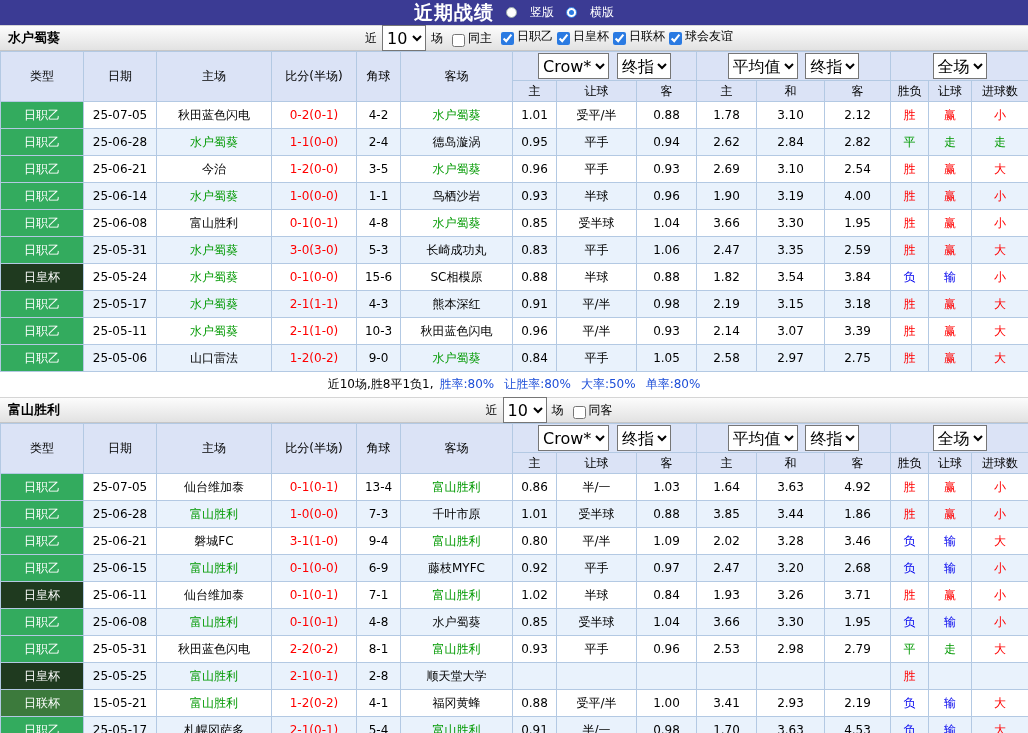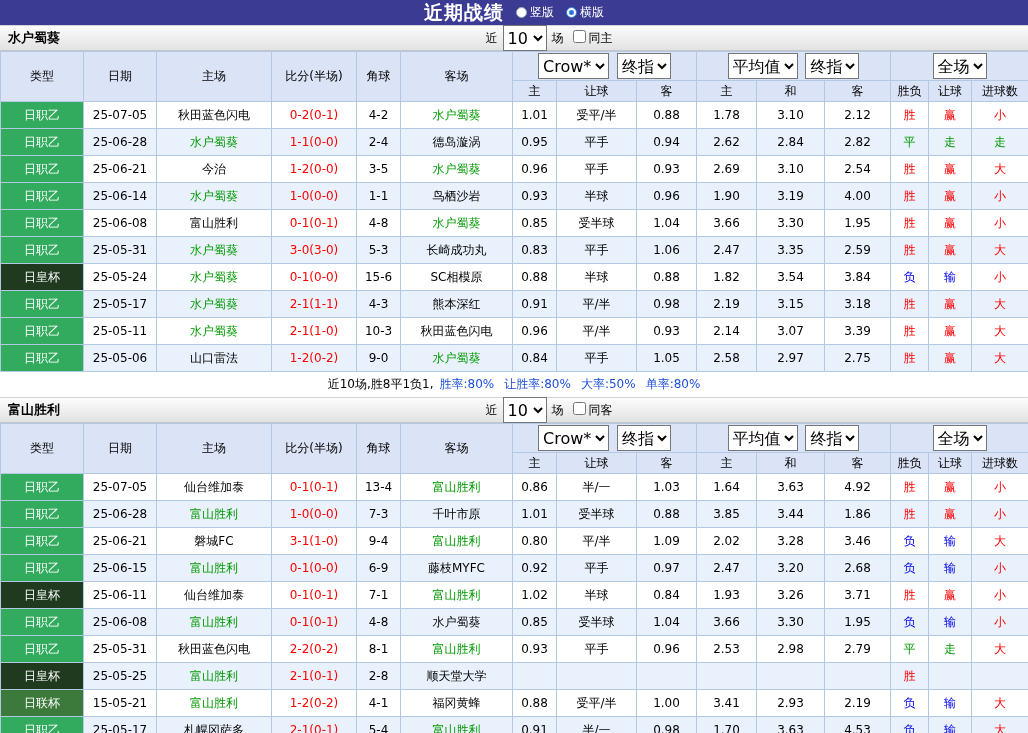--- a/index.html
+++ b/index.html
@@ -1,28 +1,28 @@
 <!DOCTYPE html>
 <html><head>
 <meta charset="utf-8">
 <style>
   html,body{margin:0;padding:0}
   body{width:1028px;background:#fff;color:#000;font-family:"DejaVu Sans","Liberation Sans",sans-serif;font-size:12px}
   
   .topbar{height:25px;background:#3b3b94;display:flex;align-items:center;justify-content:center;gap:12px;color:#fff}
   .topbar .title{font-weight:bold;font-size:19px;letter-spacing:1px}
-  .radio{display:inline-flex;align-items:center;gap:3px;cursor:pointer;font-size:12px;color:#fff}
+  .radio{display:inline-flex;align-items:center;gap:13px;cursor:pointer;font-size:12px;color:#fff}
   .rdot{width:11px;height:11px;border-radius:50%;background:#fff;border:1px solid #9aa;position:relative;display:inline-block;box-sizing:border-box}
   .rdot.on{border-color:#2a7ae2}
   .rdot.on::after{content:"";position:absolute;left:2px;top:2px;right:2px;bottom:2px;background:#2a7ae2;border-radius:50%}
   
   .sec-header{height:24px;background:linear-gradient(#fcfcfc,#e2e2e2);border-top:1px solid #d5d5d5;border-bottom:1px solid #c6c6c6;display:flex;align-items:center;justify-content:center;position:relative}
   .team-name{position:absolute;left:8px;font-weight:bold;font-size:13px}
   .filters{display:flex;align-items:center;gap:5px;white-space:nowrap;margin-left:70px}
-  .filters .cb{display:inline-flex;align-items:flex-start;gap:1px;cursor:pointer;margin-left:4px}
+  .filters .cb{display:inline-flex;align-items:flex-end;gap:1px;cursor:pointer;margin-left:4px}
   select{font-size:16px;height:26px;border:1px solid #767676;background:#fff;font-family:inherit;vertical-align:middle}
   input[type=checkbox]{width:13px;height:13px;margin:0 2px 0 0;accent-color:#2a7ae2;vertical-align:middle}
   
   .grid{width:1028px;border-collapse:collapse;table-layout:fixed}
   .grid th,.grid td{border:1px solid #b3c9e3;text-align:center;white-space:nowrap;overflow:hidden;padding:0;font-weight:normal}
   .grid thead th{background:#dbe3f6;height:20px}
   .grid thead tr.top th{height:22px}
   .grid tbody td{height:26px;background:#fff}
   .grid tbody tr.alt td{background:#e9f2fc}
   .dd-cell select{margin:1px 2px}
@@ -59,20 +59,21 @@
       <div class="filters">
         <span>近</span>
         <select style="width:44px">
           <option>10</option>
         </select>
         <span>场</span>
         <label class="cb">
           <input type="checkbox" style="">
           <span>同主</span>
         </label>
+        <span class="lg-box"><label class="cb"><input type="checkbox" checked="" style="">日职乙</label><label class="cb"><input type="checkbox" checked="" style="">日皇杯</label><label class="cb"><input type="checkbox" checked="" style="">日联杯</label><label class="cb"><input type="checkbox" checked="" style="">球会友谊</label></span>
       </div>
     </div>
 
     <table class="grid">
       <colgroup>
         <col style="width:83px">
           <col style="width:73px">
           <col style="width:115px">
           <col style="width:85px">
         <col style="width:44px">

